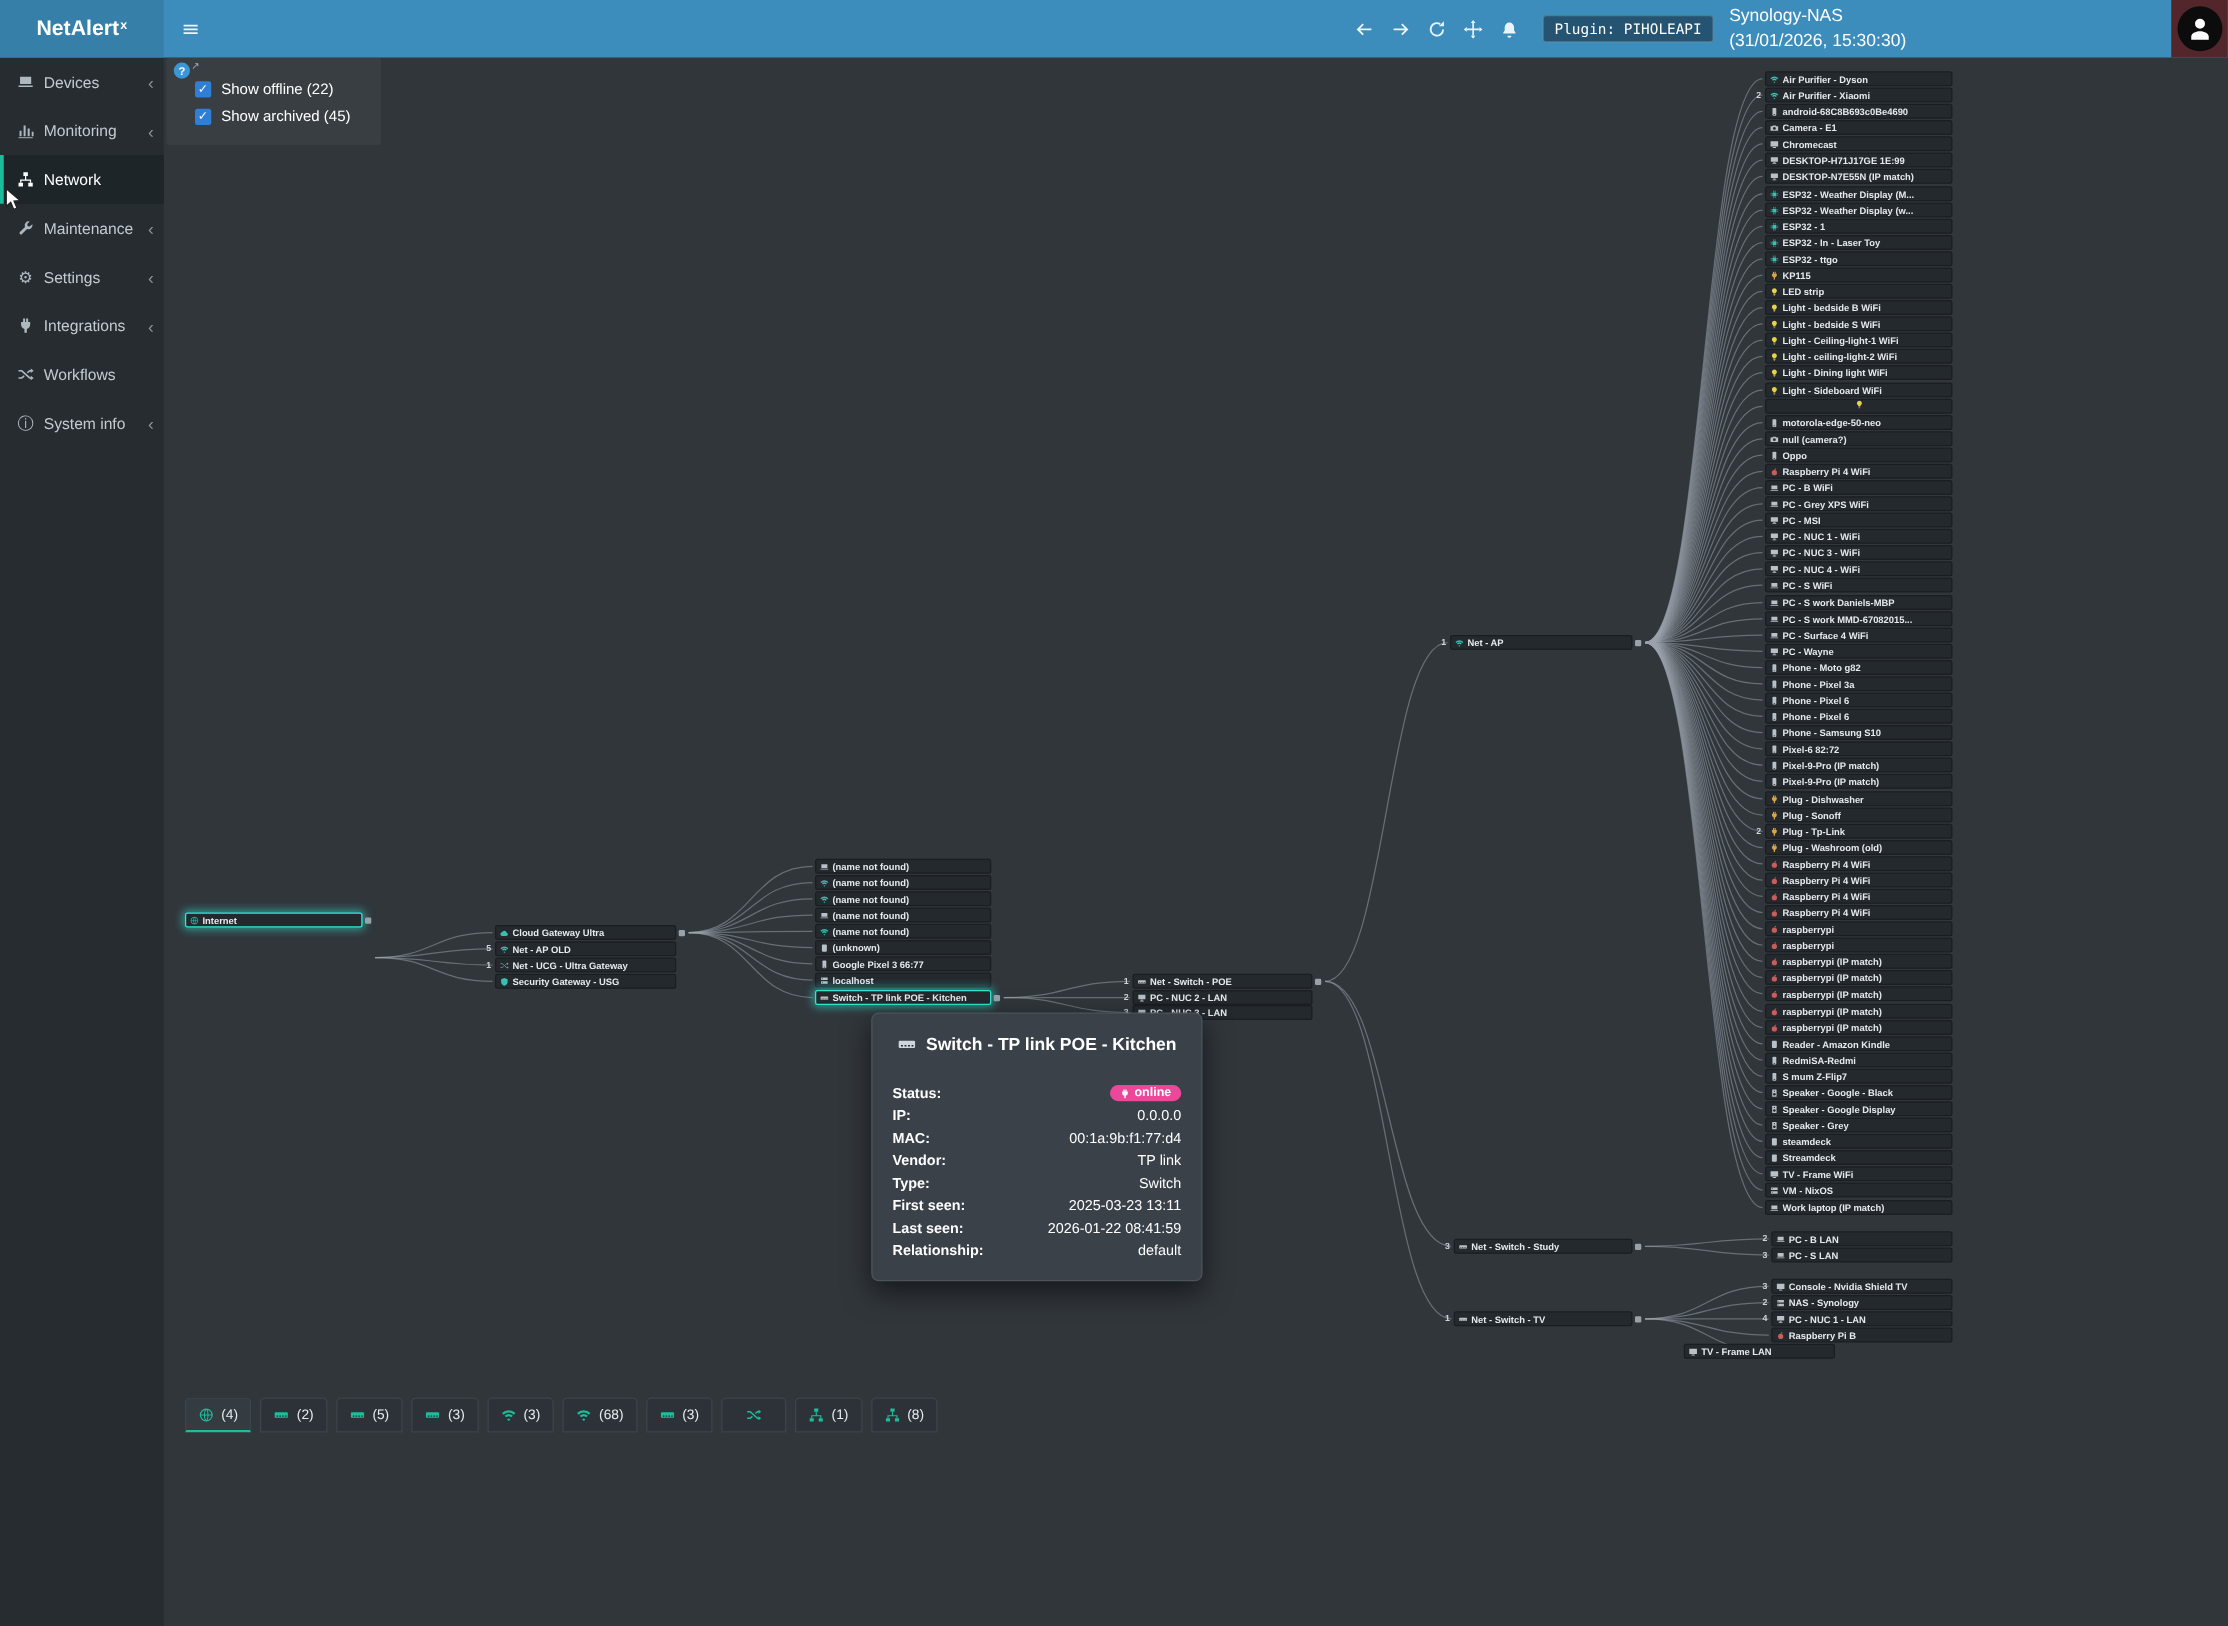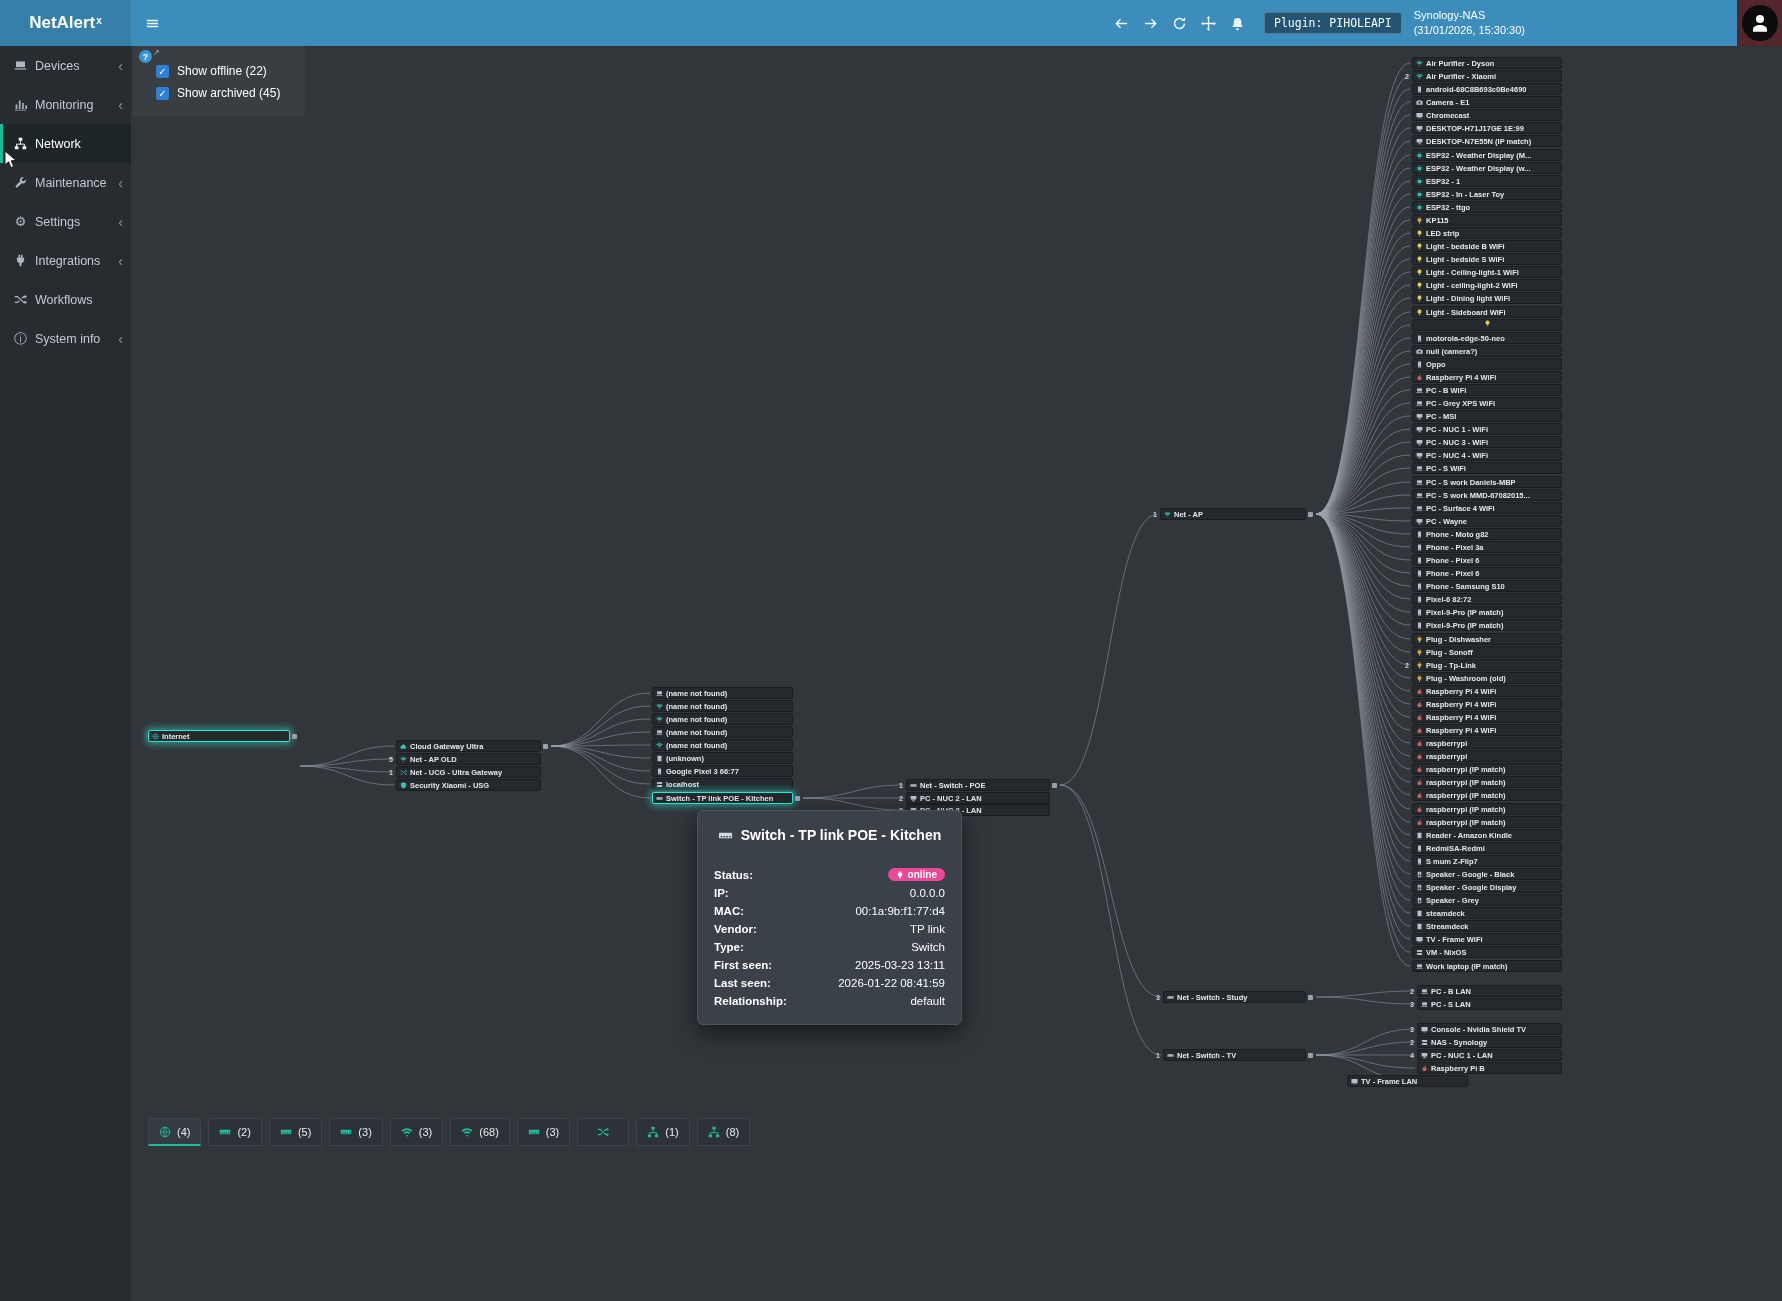--- a/index.html
+++ b/index.html
@@ -10,21 +10,21 @@
 .topbar{position:absolute;top:0;left:0;right:0;height:46px;background:#3c8dbc;z-index:40;display:flex;align-items:stretch}
 .brand{width:131px;background:#367fa9;color:#fff;font-size:17px;font-weight:bold;display:flex;align-items:center;justify-content:center;cursor:pointer}
 .brand b{font-weight:bold}
 .brand sup{font-size:10px;margin-left:1px;margin-top:-6px}
 .hamburger{width:42px;height:46px;background:none;border:none;color:#eef5fa;display:flex;align-items:center;justify-content:center;cursor:pointer}
 .hamburger svg{width:15px;height:15px}
 .topbar-right{margin-left:auto;display:flex;align-items:center}
 .tb-btn{width:29px;height:46px;background:none;border:none;color:#eaf4fb;display:flex;align-items:center;justify-content:center;cursor:pointer}
 .tb-btn svg{width:15px;height:15px}
 .plugin-badge{font-family:"DejaVu Sans Mono",monospace;font-size:11.5px;color:#fff;background:rgba(0,0,0,0.40);border:1px solid rgba(255,255,255,0.22);border-radius:3px;padding:3px 9px;margin:0 12px;white-space:nowrap}
-.host-block{color:#fff;font-size:11px;line-height:1.4;margin-right:212px;white-space:nowrap}
+.host-block{color:#fff;font-size:14px;line-height:1.4;margin-right:212px;white-space:nowrap}
 .avatar-wrap{width:45px;height:46px;background:#53262c;display:flex;align-items:center;justify-content:center;cursor:pointer;border:none}
 .avatar-circle{width:36px;height:36px;border-radius:50%;background:#0c0c0d;display:flex;align-items:center;justify-content:center;color:#fff}
 .avatar-circle svg{width:20px;height:20px}
 
 .sidebar{position:absolute;top:46px;left:0;width:131px;bottom:0;background:#272c31;z-index:30}
 .sb-item{height:39px;display:flex;align-items:center;padding:0 8px 0 12px;color:#c3cbd1;font-size:12.5px;cursor:pointer;position:relative}
 .sb-item .icon{width:17px;margin-right:6px;color:#aeb8bf;font-size:13px}
 .sb-item .icon svg{width:13px;height:13px}
 .sb-item.active{background:#1d2529;color:#fff;box-shadow:inset 3px 0 0 #1abc9c}
 .sb-item.active .icon{color:#fff}
@@ -348,21 +348,21 @@
           </svg>
         </span>
         <span class="glabel">Net - UCG - Ultra Gateway</span>
       </div>
       <div class="gnode" style="left: 265px; top: 733px; width: 145px;">
         <span class="icon ic-shield">
           <svg viewBox="0 0 16 16" fill="currentColor">
             <path d="M8 .8l6 2.2v4.6c0 3.8-2.4 6.1-6 7.6-3.6-1.5-6-3.8-6-7.6V3z"></path>
           </svg>
         </span>
-        <span class="glabel">Security Xiaomi - USG</span>
+        <span class="glabel">Security Gateway - USG</span>
       </div>
       <div class="gnode" style="left: 521px; top: 641px; width: 141px;">
         <span class="icon ic-laptop">
           <svg viewBox="0 0 16 16" fill="currentColor">
             <path d="M2.5 3h11v7h-11z"></path>
             <path d="M1 11.5h14V13H1z"></path>
           </svg>
         </span>
         <span class="glabel">(name not found)</span>
       </div>

